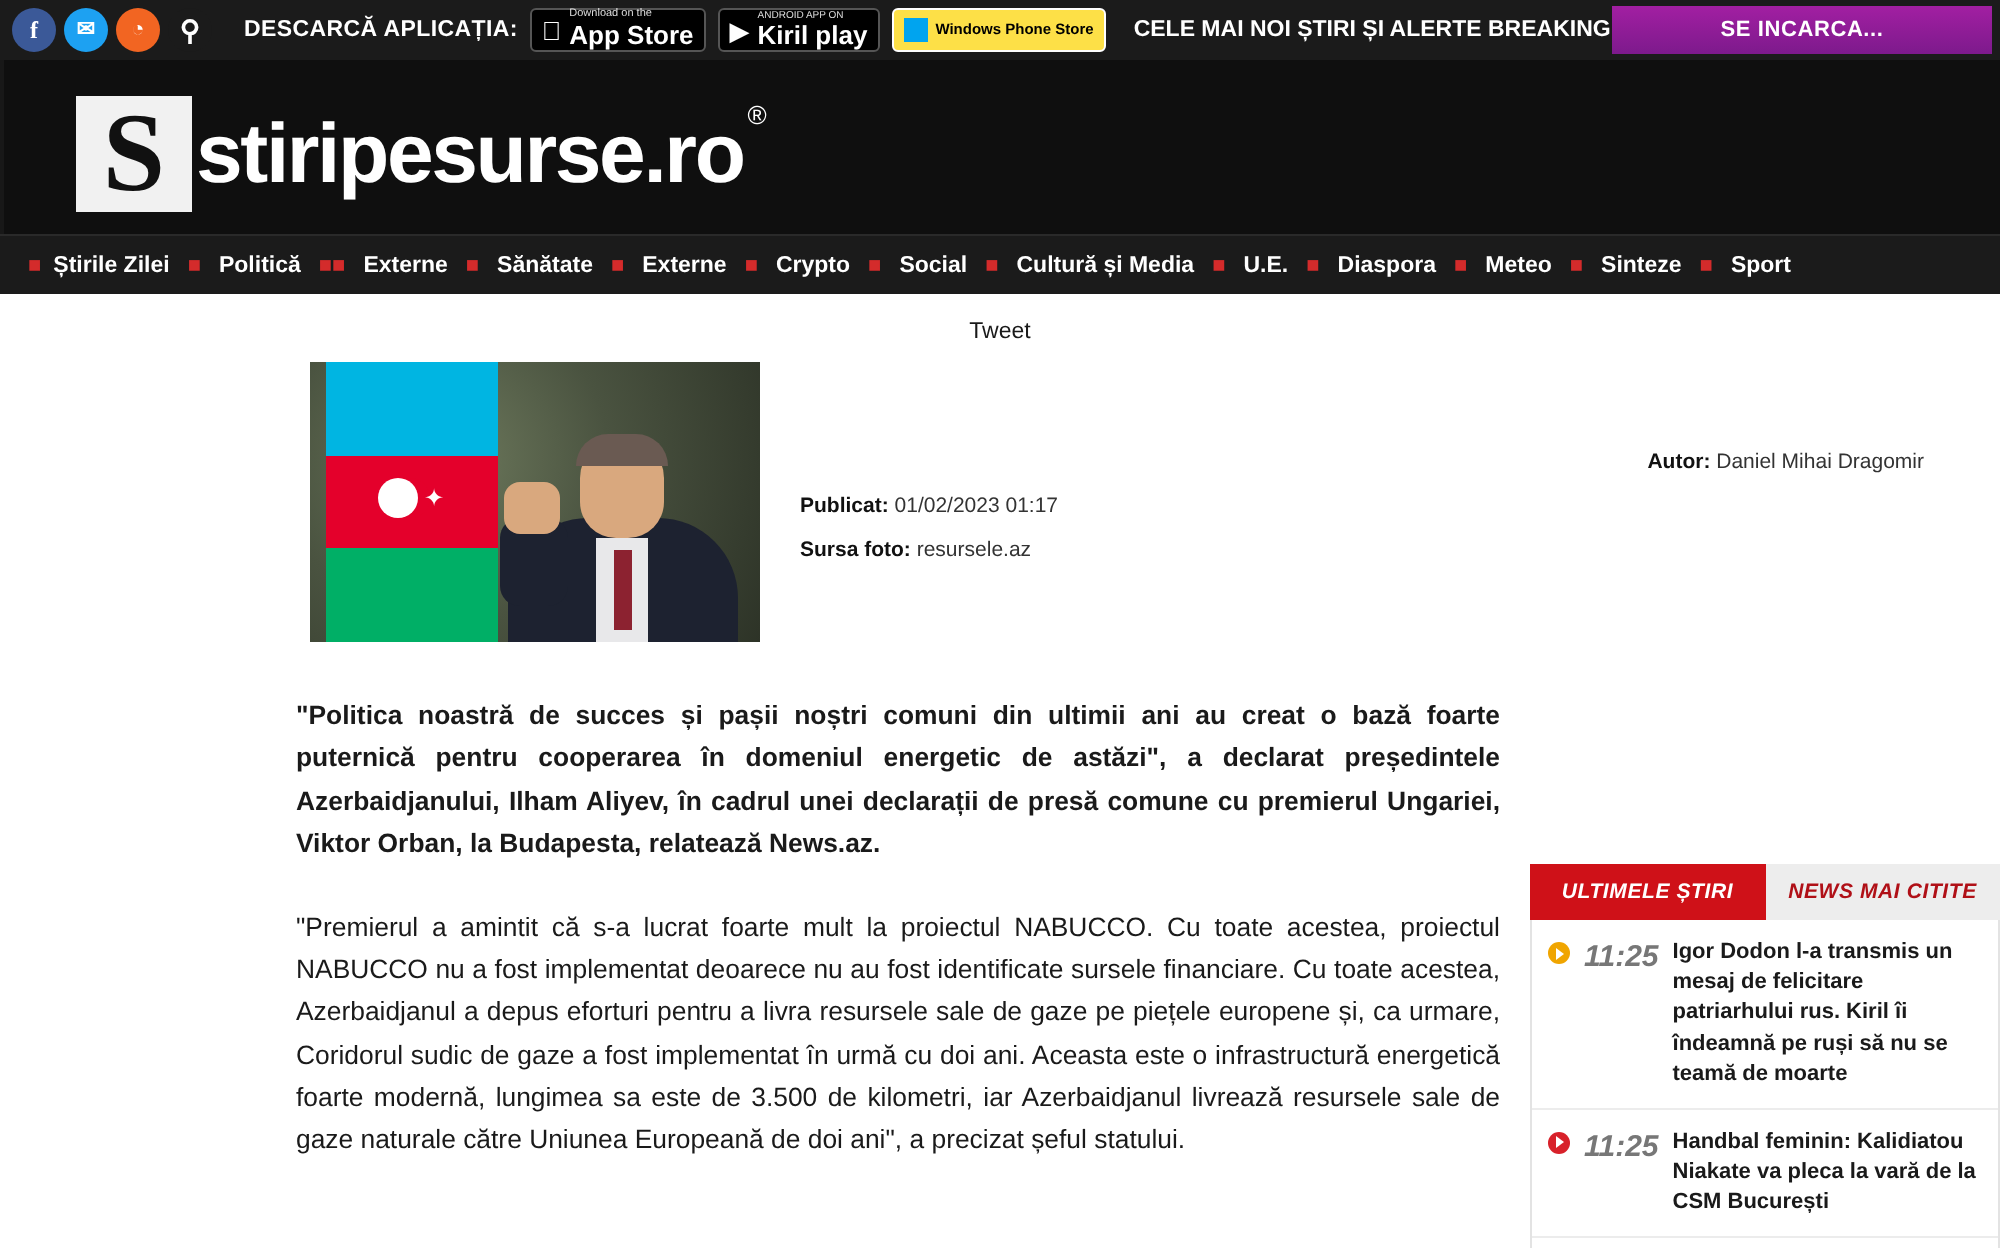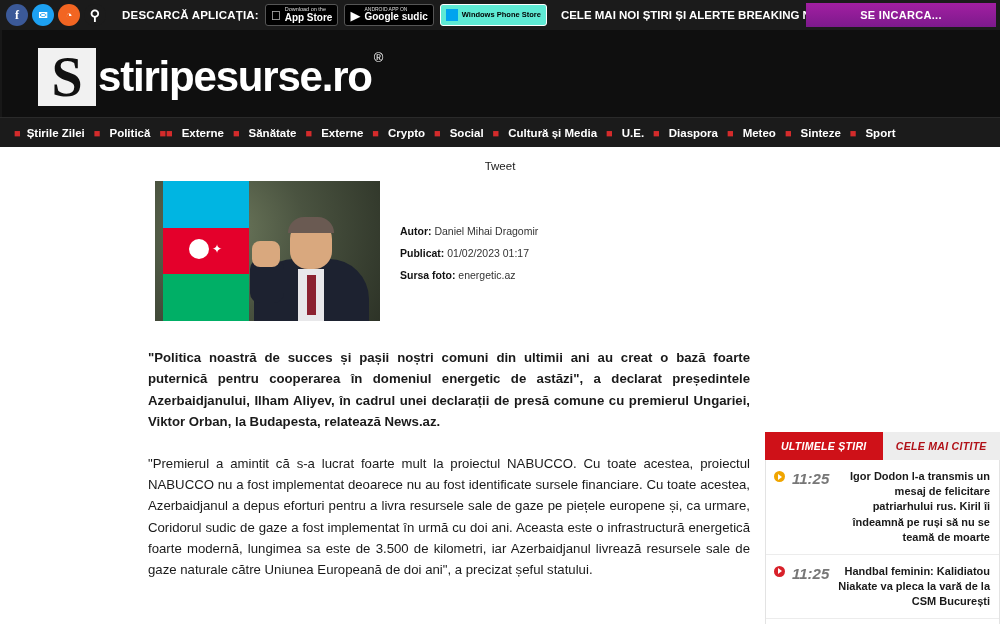--- a/index.html
+++ b/index.html
@@ -30,23 +30,23 @@
   .descarca {
     color: #fff; font-size: 11.5px; font-weight: bold; letter-spacing: .2px;
     margin-left: 10px; white-space: nowrap;
   }
   .store {
     height: 22px; border-radius: 3px; background: #000; border: 1px solid #555;
     display: flex; align-items: center; gap: 4px; padding: 0 5px; color: #fff;
     white-space: nowrap;
   }
   .store .s-sub { font-size: 5.5px; line-height: 1; opacity: .85; }
-  .store .s-main { font-size: 10px; font-weight: bold; line-height: 1.05; }
+  .store .s-main { font-size: 13px; font-weight: bold; line-height: 1.05; }
   .store .s-ico { font-size: 13px; line-height: 1; }
-  .store.winphone { background: #5eead4; color: #000; border-color: #fff; }
+  .store.winphone { background: #fde047; color: #000; border-color: #fff; }
   .store.winphone .s-main { font-size: 7.5px; font-weight: bold; }
   .store.gplay .s-sub { font-size: 5px; }
   .win-tile { width: 12px; height: 12px; background: #00a4ef; }
   .breaking {
     color: #fff; font-size: 11.5px; font-weight: bold; margin-left: 8px;
     white-space: nowrap;
   }
   .loading-pill {
     position: absolute; right: 4px; top: 3px; width: 190px; height: 24px;
     background: linear-gradient(180deg,#a21fa2,#7d1a8c);
@@ -147,21 +147,21 @@
     background:#1d2230; border-radius:10px;
   }
 
   .art-meta { flex: 1; padding-top: 18px; }
   .art-title {
     font-size: 16.5px; font-weight: bold; color: #111; line-height: 1.42;
     max-width: 350px;
   }
   .meta-line { font-size: 10.5px; color: #333; margin-top: 10px; }
   .meta-line b { color: #111; }
-  .meta-line.first { margin-top: 26px; }
+  .meta-line.first { margin-top: 26px; text-align: right; }
 
   .body-text { padding: 26px 250px 0 148px; }
   .body-text p {
     margin: 0 0 20px 0; font-size: 13.2px; line-height: 1.62; color: #1a1a1a;
     text-align: justify;
   }
   .body-text p.lead { font-weight: bold; }
 
   
   .sidebar {
@@ -187,21 +187,21 @@
   .bullet.red { background: #d8212a; }
   .bullet::after {
     content: ""; border-left: 4px solid #fff;
     border-top: 3px solid transparent; border-bottom: 3px solid transparent;
     margin-left: 1px;
   }
   .side-time {
     flex: 0 0 28px; font-size: 15px; color: #777; font-style: italic;
     font-weight: bold; margin-top: 1px;
   }
-  .side-text { font-size: 11px; line-height: 1.38; color: #1a1a1a; font-weight: bold; text-align: right; }
+  .side-text { font-size: 11px; line-height: 1.38; color: #1a1a1a; font-weight: bold; }
 </style>
 </head>
 <body>
 
 <div class="page">
 
   <div class="topbar">
     <div class="social">
       <div class="soc fb">f</div>
       <div class="soc tw">✉</div>
@@ -215,21 +215,21 @@
       <div>
         <div class="s-sub">Download on the</div>
         <div class="s-main">App Store</div>
       </div>
     </div>
 
     <div class="store gplay">
       <div class="s-ico">▶</div>
       <div>
         <div class="s-sub">ANDROID APP ON</div>
-        <div class="s-main">Google sudic</div>
+        <div class="s-main">Kiril play</div>
       </div>
     </div>
 
     <div class="store winphone">
       <div class="win-tile"></div>
       <div class="s-main">Windows Phone Store</div>
     </div>
 
     <div class="breaking">CELE MAI NOI ȘTIRI ȘI ALERTE BREAKING NEWS:</div>
 
@@ -306,35 +306,35 @@
         <div class="meta-line first">
           <b>Autor:</b>
           <span>Daniel Mihai Dragomir</span>
         </div>
         <div class="meta-line">
           <b>Publicat:</b>
           <span>01/02/2023 01:17</span>
         </div>
         <div class="meta-line">
           <b>Sursa foto:</b>
-          <span>energetic.az</span>
+          <span>resursele.az</span>
         </div>
       </div>
     </div>
 
     <div class="body-text">
       <p class="lead">"Politica noastră de succes și pașii noștri comuni din ultimii ani au creat o bază foarte puternică pentru cooperarea în domeniul energetic de astăzi", a declarat președintele Azerbaidjanului, Ilham Aliyev, în cadrul unei declarații de presă comune cu premierul Ungariei, Viktor Orban, la Budapesta, relatează News.az.</p>
       <p>"Premierul a amintit că s-a lucrat foarte mult la proiectul NABUCCO. Cu toate acestea, proiectul NABUCCO nu a fost implementat deoarece nu au fost identificate sursele financiare. Cu toate acestea, Azerbaidjanul a depus eforturi pentru a livra resursele sale de gaze pe piețele europene și, ca urmare, Coridorul sudic de gaze a fost implementat în urmă cu doi ani. Aceasta este o infrastructură energetică foarte modernă, lungimea sa este de 3.500 de kilometri, iar Azerbaidjanul livrează resursele sale de gaze naturale către Uniunea Europeană de doi ani", a precizat șeful statului.</p>
 
     </div>
 
     <div class="sidebar">
       <div class="side-tabs">
         <div class="side-tab active">ULTIMELE ȘTIRI</div>
-        <div class="side-tab inactive">CELE MAI CITITE</div>
+        <div class="side-tab inactive">NEWS MAI CITITE</div>
       </div>
       <div class="side-list">
         <div class="side-item">
           <div class="bullet orange"></div>
           <div class="side-time">11:25</div>
           <div class="side-text">Igor Dodon l-a transmis un mesaj de felicitare patriarhului rus. Kiril îi îndeamnă pe ruși să nu se teamă de moarte</div>
         </div>
         <div class="side-item">
           <div class="bullet red"></div>
           <div class="side-time">11:25</div>

